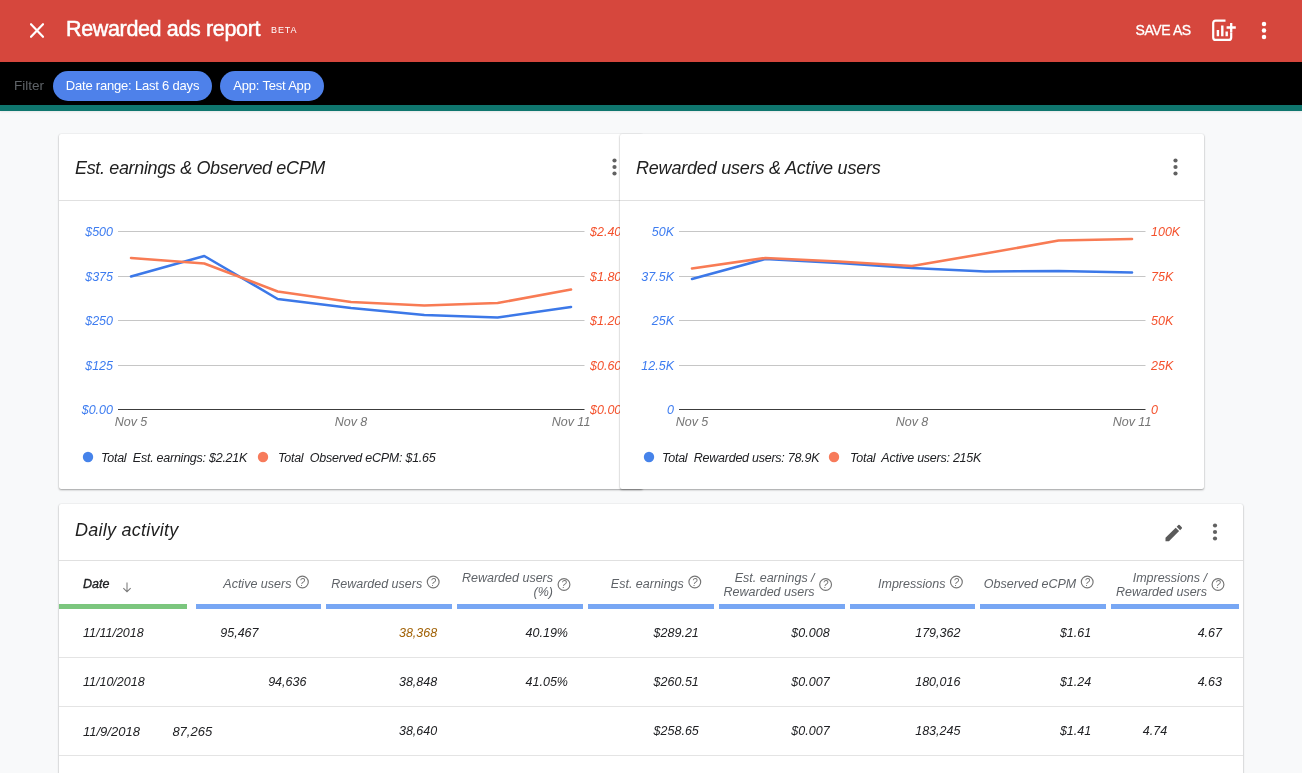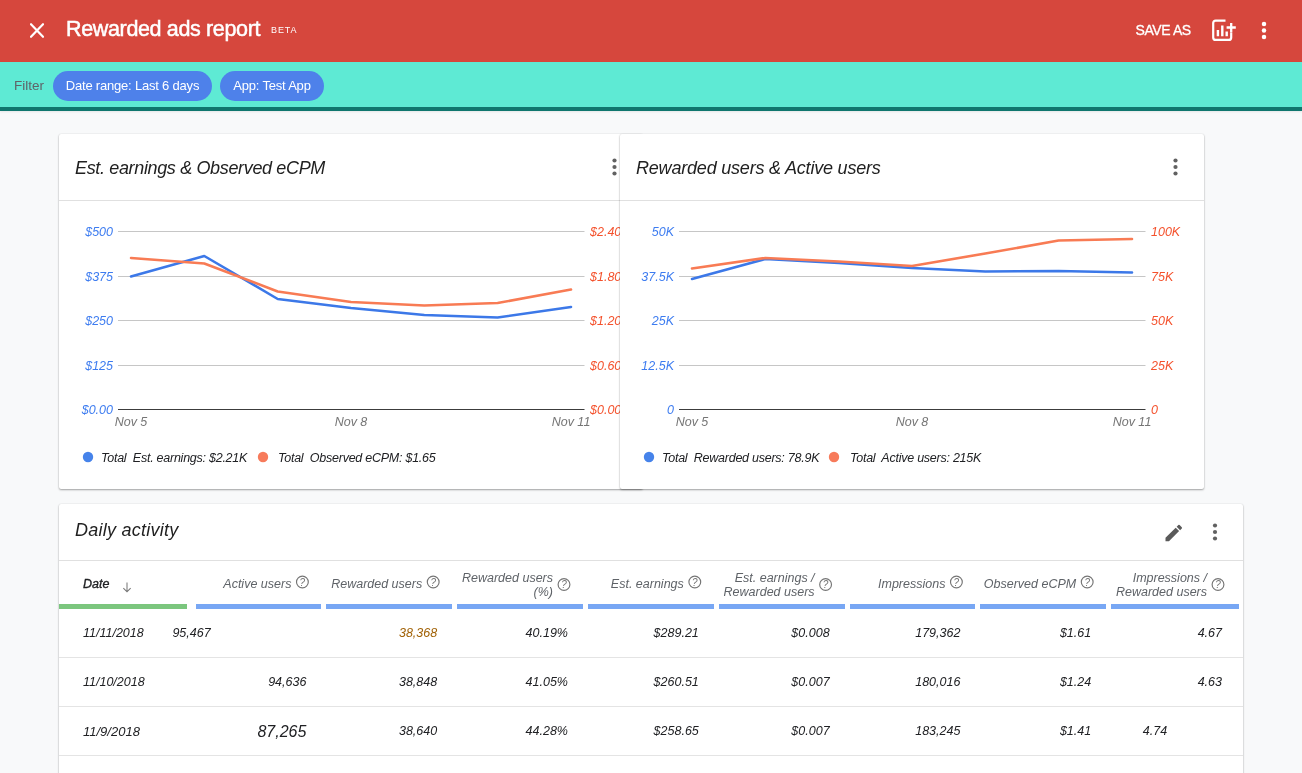--- a/index.html
+++ b/index.html
@@ -20,21 +20,21 @@
 <g transform="translate(111,17)" fill="none" stroke="#FFF">
         <path d="M14.5 3.6 H4.7 Q2.2 3.6 2.2 6.1 V20.4 Q2.2 22.9 4.7 22.9 H17.7 Q20.2 22.9 20.2 20.4 V15.2" stroke-width="2.2"></path>
         <path d="M20.2 5.9 V15.1 M15.6 10.5 H24.8" stroke-width="2.3"></path>
         <path d="M6.9 12.9 V19.3 M11.3 8.4 V19.3 M15.7 14.5 V19.3" stroke-width="2.4"></path>
       </g>
 <circle cx="164" cy="24.1" r="2.25" fill="#FFF"></circle>
       <circle cx="164" cy="30.5" r="2.25" fill="#FFF"></circle>
       <circle cx="164" cy="36.9" r="2.25" fill="#FFF"></circle>
     </svg>
 </div>
-<div style="position:absolute;left:0;top:62px;width:1302px;height:49px;background:#5eead4;border-bottom:4px solid #0f766e;box-shadow:0 1px 2px rgba(0,0,0,0.08)">
+<div style="position:absolute;left:0;top:62px;width:1302px;height:49px;background:#000000;border-bottom:6px solid #0f766e;box-shadow:0 1px 2px rgba(0,0,0,0.08)">
 <div style="position:absolute;left:14px;top:0;height:48px;line-height:48px;font-size:13.5px;color:#5F6368">Filter</div>
 <div style="position:absolute;left:53px;top:8.5px;width:159px;height:30px;line-height:30px;background:#4E81EA;color:#FFF;font-size:13px;letter-spacing:-0.2px;border-radius:15px;text-align:center">Date range: Last 6 days</div>
 <div style="position:absolute;left:220px;top:8.5px;width:104px;height:30px;line-height:30px;background:#4E81EA;color:#FFF;font-size:13px;letter-spacing:-0.2px;border-radius:15px;text-align:center">App: Test App</div>
 </div>
 <div class="card" style="left:59px;top:134px;width:584px;height:355px">
 <svg width="584" height="355" xmlns="http://www.w3.org/2000/svg" font-family="Liberation Sans, sans-serif">
       <text x="16" y="39.5" font-size="18" letter-spacing="-0.35" fill="#212121">Est. earnings &amp; Observed eCPM</text>
       <circle cx="555.5" cy="26.5" r="2.1" fill="#616161"></circle>
       <circle cx="555.5" cy="33" r="2.1" fill="#616161"></circle>
       <circle cx="555.5" cy="39.5" r="2.1" fill="#616161"></circle>
@@ -162,40 +162,39 @@
     <div style="position:absolute;left:136.6px;top:100px;width:125.8px;height:5px;background:#78A7F4"></div>
     <div style="position:absolute;left:267.4px;top:100px;width:125.8px;height:5px;background:#78A7F4"></div>
     <div style="position:absolute;left:398.2px;top:100px;width:125.8px;height:5px;background:#78A7F4"></div>
     <div style="position:absolute;left:529.0px;top:100px;width:125.8px;height:5px;background:#78A7F4"></div>
     <div style="position:absolute;left:659.8px;top:100px;width:125.8px;height:5px;background:#78A7F4"></div>
     <div style="position:absolute;left:790.6px;top:100px;width:125.8px;height:5px;background:#78A7F4"></div>
     <div style="position:absolute;left:921.4px;top:100px;width:125.8px;height:5px;background:#78A7F4"></div>
     <div style="position:absolute;left:1052.2px;top:100px;width:127.8px;height:5px;background:#78A7F4"></div>
     <div style="position:absolute;left:0;top:105px;width:1184px;height:49px;border-bottom:1px solid #E4E4E4"></div>
     <div style="position:absolute;left:24px;top:105px;height:49px;line-height:49px;font-size:12.5px;color:#202124">11/11/2018</div>
-    <div style="position:absolute;left:113.4px;top:105px;width:134px;height:49px;line-height:49px;font-size:12.5px;color:#202124;text-align:left">95,467</div>
+    <div style="position:absolute;left:113.4px;top:105px;width:134px;height:49px;line-height:49px;font-size:12.5px;color:#202124;text-align:center">95,467</div>
     <div style="position:absolute;left:244.2px;top:105px;width:134px;height:49px;line-height:49px;font-size:12.5px;color:#a16207;text-align:right">38,368</div>
     <div style="position:absolute;left:375.0px;top:105px;width:134px;height:49px;line-height:49px;font-size:12.5px;color:#202124;text-align:right">40.19%</div>
     <div style="position:absolute;left:505.8px;top:105px;width:134px;height:49px;line-height:49px;font-size:12.5px;color:#202124;text-align:right">$289.21</div>
     <div style="position:absolute;left:636.6px;top:105px;width:134px;height:49px;line-height:49px;font-size:12.5px;color:#202124;text-align:right">$0.008</div>
     <div style="position:absolute;left:767.4px;top:105px;width:134px;height:49px;line-height:49px;font-size:12.5px;color:#202124;text-align:right">179,362</div>
     <div style="position:absolute;left:898.2px;top:105px;width:134px;height:49px;line-height:49px;font-size:12.5px;color:#202124;text-align:right">$1.61</div>
     <div style="position:absolute;left:1029.0px;top:105px;width:134px;height:49px;line-height:49px;font-size:12.5px;color:#202124;text-align:right">4.67</div>
     <div style="position:absolute;left:0;top:154px;width:1184px;height:49px;border-bottom:1px solid #E4E4E4"></div>
     <div style="position:absolute;left:24px;top:154px;height:49px;line-height:49px;font-size:12.5px;color:#202124">11/10/2018</div>
     <div style="position:absolute;left:113.4px;top:154px;width:134px;height:49px;line-height:49px;font-size:12.5px;color:#202124;text-align:right">94,636</div>
     <div style="position:absolute;left:244.2px;top:154px;width:134px;height:49px;line-height:49px;font-size:12.5px;color:#202124;text-align:right">38,848</div>
     <div style="position:absolute;left:375.0px;top:154px;width:134px;height:49px;line-height:49px;font-size:12.5px;color:#202124;text-align:right">41.05%</div>
     <div style="position:absolute;left:505.8px;top:154px;width:134px;height:49px;line-height:49px;font-size:12.5px;color:#202124;text-align:right">$260.51</div>
     <div style="position:absolute;left:636.6px;top:154px;width:134px;height:49px;line-height:49px;font-size:12.5px;color:#202124;text-align:right">$0.007</div>
     <div style="position:absolute;left:767.4px;top:154px;width:134px;height:49px;line-height:49px;font-size:12.5px;color:#202124;text-align:right">180,016</div>
     <div style="position:absolute;left:898.2px;top:154px;width:134px;height:49px;line-height:49px;font-size:12.5px;color:#202124;text-align:right">$1.24</div>
     <div style="position:absolute;left:1029.0px;top:154px;width:134px;height:49px;line-height:49px;font-size:12.5px;color:#202124;text-align:right">4.63</div>
     <div style="position:absolute;left:0;top:203px;width:1184px;height:49px;border-bottom:1px solid #E4E4E4"></div>
     <div style="position:absolute;left:24px;top:203px;height:49px;line-height:49px;font-size:13px;color:#202124">11/9/2018</div>
-    <div style="position:absolute;left:113.4px;top:203px;width:134px;height:49px;line-height:49px;font-size:16px;color:#202124;text-align:right">87,265</div>
+    <div style="position:absolute;left:113.4px;top:203px;width:134px;height:49px;line-height:49px;font-size:13px;color:#202124;">87,265</div>
     <div style="position:absolute;left:244.2px;top:203px;width:134px;height:49px;line-height:49px;font-size:12.5px;color:#202124;text-align:right">38,640</div>
-    <div style="position:absolute;left:375.0px;top:203px;width:134px;height:49px;line-height:49px;font-size:12.5px;color:#202124;text-align:right">44.28%</div>
     <div style="position:absolute;left:505.8px;top:203px;width:134px;height:49px;line-height:49px;font-size:12.5px;color:#202124;text-align:right">$258.65</div>
     <div style="position:absolute;left:636.6px;top:203px;width:134px;height:49px;line-height:49px;font-size:12.5px;color:#202124;text-align:right">$0.007</div>
     <div style="position:absolute;left:767.4px;top:203px;width:134px;height:49px;line-height:49px;font-size:12.5px;color:#202124;text-align:right">183,245</div>
     <div style="position:absolute;left:898.2px;top:203px;width:134px;height:49px;line-height:49px;font-size:12.5px;color:#202124;text-align:right">$1.41</div>
     <div style="position:absolute;left:1029.0px;top:203px;width:134px;height:49px;line-height:49px;font-size:12.5px;color:#202124;text-align:center">4.74</div>
   </div>
 </body></html>

